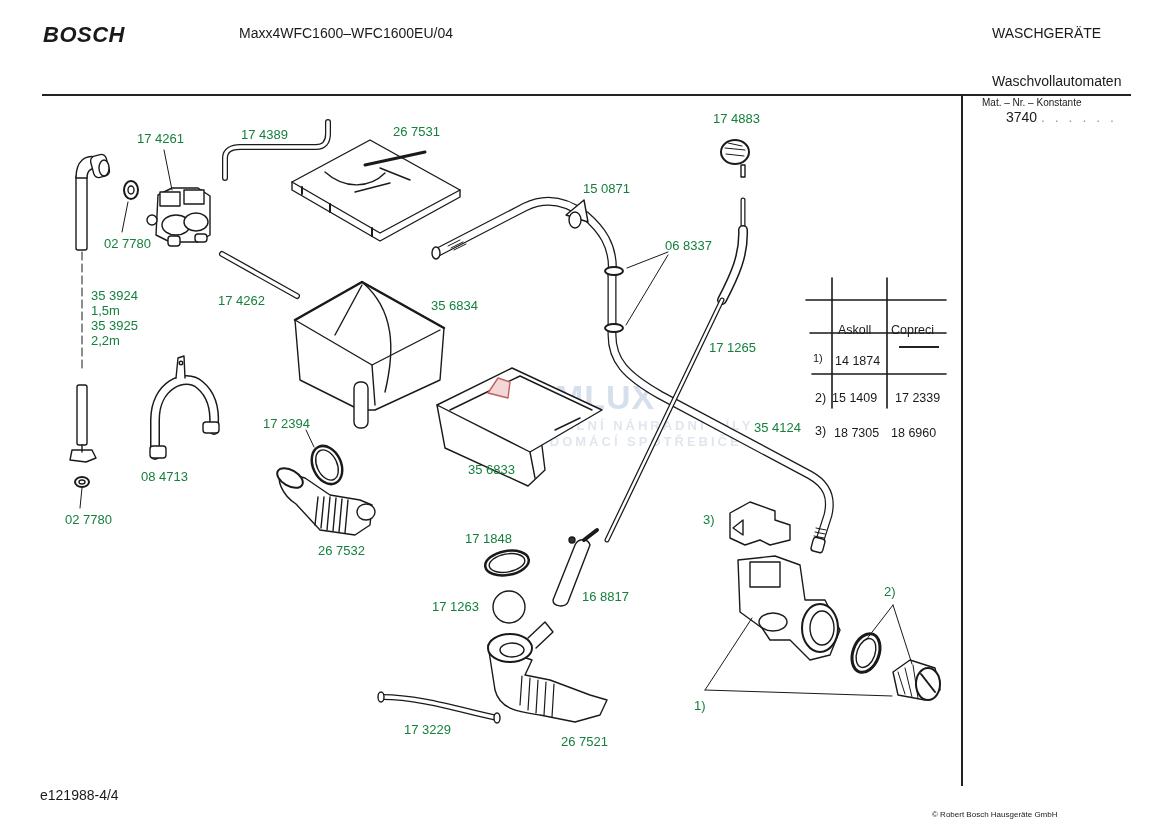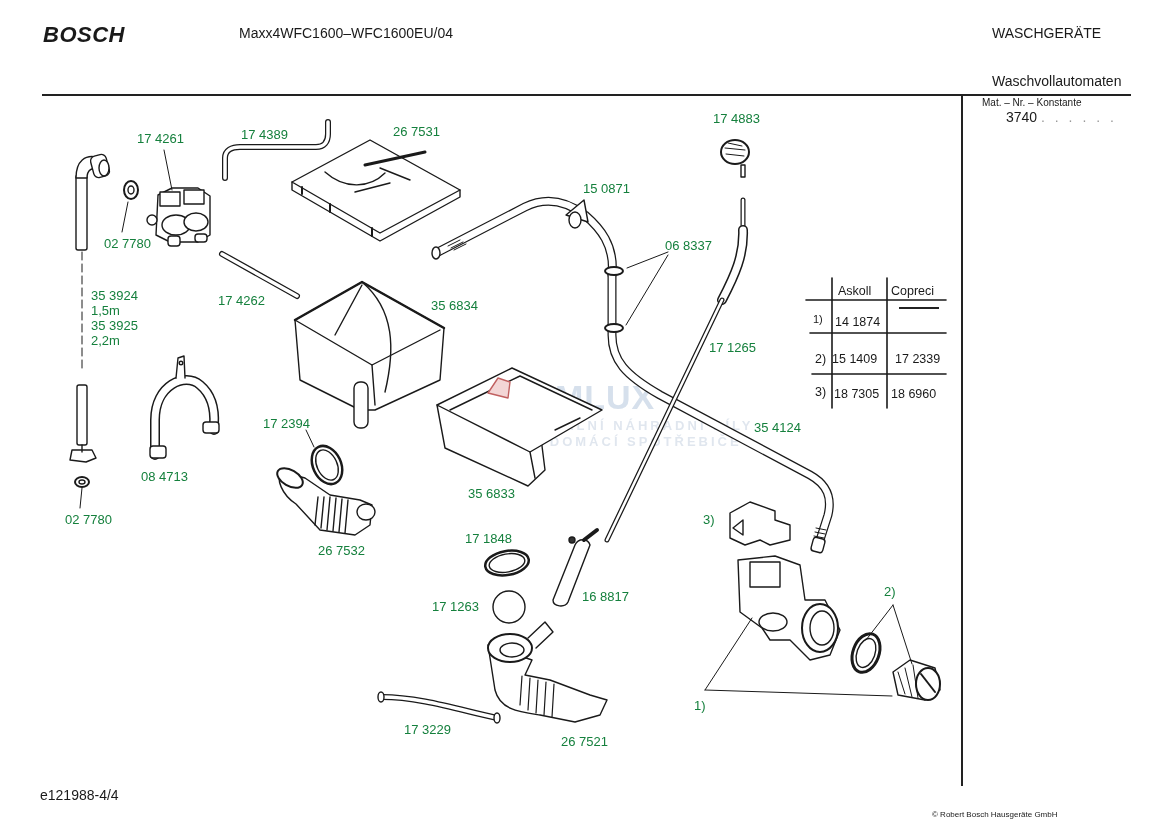--- a/index.html
+++ b/index.html
@@ -13,21 +13,21 @@
   .hrule { left:42px; top:94px; width:1089px; height:2px; background:#222; }
   .vrule { left:961px; top:96px; width:2px; height:690px; background:#222; }
   .mat1 { left:982px; top:97px; font-size:10px; }
   .mat2 { left:1006px; top:109px; font-size:14px; }
   .mat2 .dots { color:#999; letter-spacing:3px; }
   .lbl { position:absolute; font-size:13px; white-space:nowrap; color:#15803d; }
   .footer-id { left:40px; top:787px; font-size:14px; }
   .copy { left:888px; top:810px; font-size:8px;margin-left:44px; }
   svg.drawing { position:absolute; left:0; top:0; }
   .tbl { position:absolute; left:805px; top:278px; width:142px; height:130px; font-size:12.5px; }
-  .tbl .cell { position:absolute; white-space:nowrap; }
+  .tbl .cell { position:absolute; white-space:nowrap;margin-top:39px; }
   .watermark1 { left:500px; top:378px; font-size:34px; font-weight:bold; color:#c9d6e6; opacity:0.75; letter-spacing:1px; }
   .watermark2 { left:500px; top:418px; font-size:13px; font-weight:bold; color:#d3dce8; opacity:0.7; letter-spacing:3px; }
   .watermark3 { left:506px; top:434px; font-size:13px; font-weight:bold; color:#d3dce8; opacity:0.7; letter-spacing:3px; }
 </style>
 </head>
 <body>
 
 <div class="abs brand">BOSCH</div>
 <div class="abs model">Maxx4WFC1600–WFC1600EU/04</div>
 <div class="abs cat1">WASCHGERÄTE</div>
@@ -253,21 +253,21 @@
 <div class="lbl" style="left:431px;top:298px">35 6834</div>
 <div class="lbl" style="left:91px;top:288px">35 3924</div>
 <div class="lbl" style="left:91px;top:303px">1,5m</div>
 <div class="lbl" style="left:91px;top:318px">35 3925</div>
 <div class="lbl" style="left:91px;top:333px">2,2m</div>
 <div class="lbl" style="left:709px;top:340px">17 1265</div>
 <div class="lbl" style="left:263px;top:416px">17 2394</div>
 <div class="lbl" style="left:141px;top:469px">08 4713</div>
 <div class="lbl" style="left:65px;top:512px">02 7780</div>
 <div class="lbl" style="left:754px;top:420px">35 4124</div>
-<div class="lbl" style="left:468px;top:486px">35 6833</div>
+<div class="lbl" style="left:468px;top:462px">35 6833</div>
 <div class="lbl" style="left:318px;top:543px">26 7532</div>
 <div class="lbl" style="left:465px;top:531px">17 1848</div>
 <div class="lbl" style="left:432px;top:599px">17 1263</div>
 <div class="lbl" style="left:582px;top:589px">16 8817</div>
 <div class="lbl" style="left:404px;top:722px">17 3229</div>
 <div class="lbl" style="left:561px;top:734px">26 7521</div>
 <div class="lbl" style="left:703px;top:512px">3)</div>
 <div class="lbl" style="left:884px;top:584px">2)</div>
 <div class="lbl" style="left:694px;top:698px">1)</div>
 

